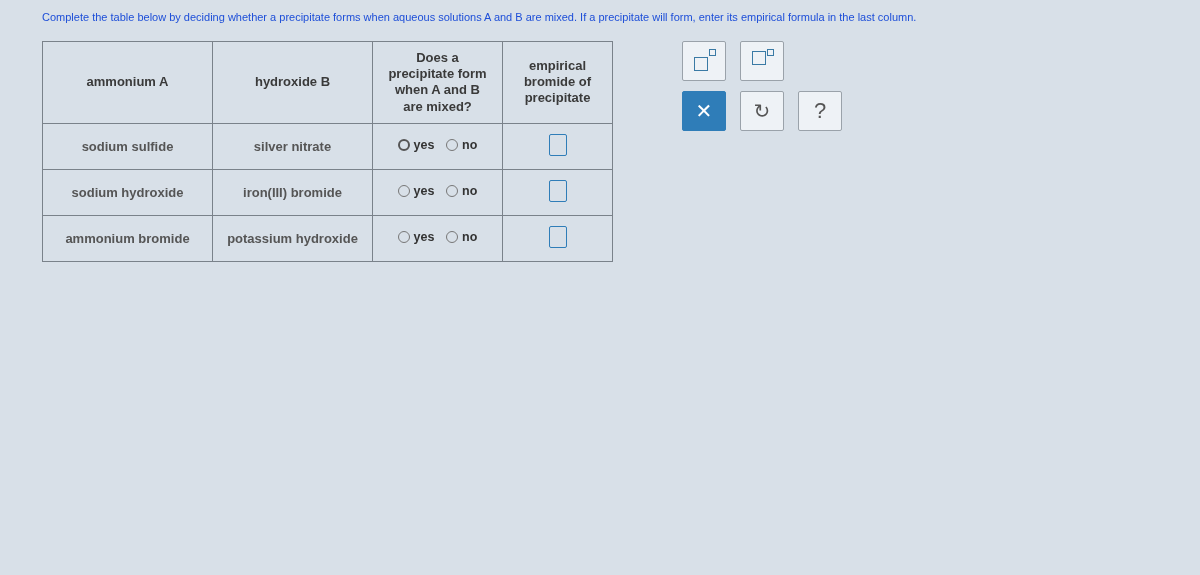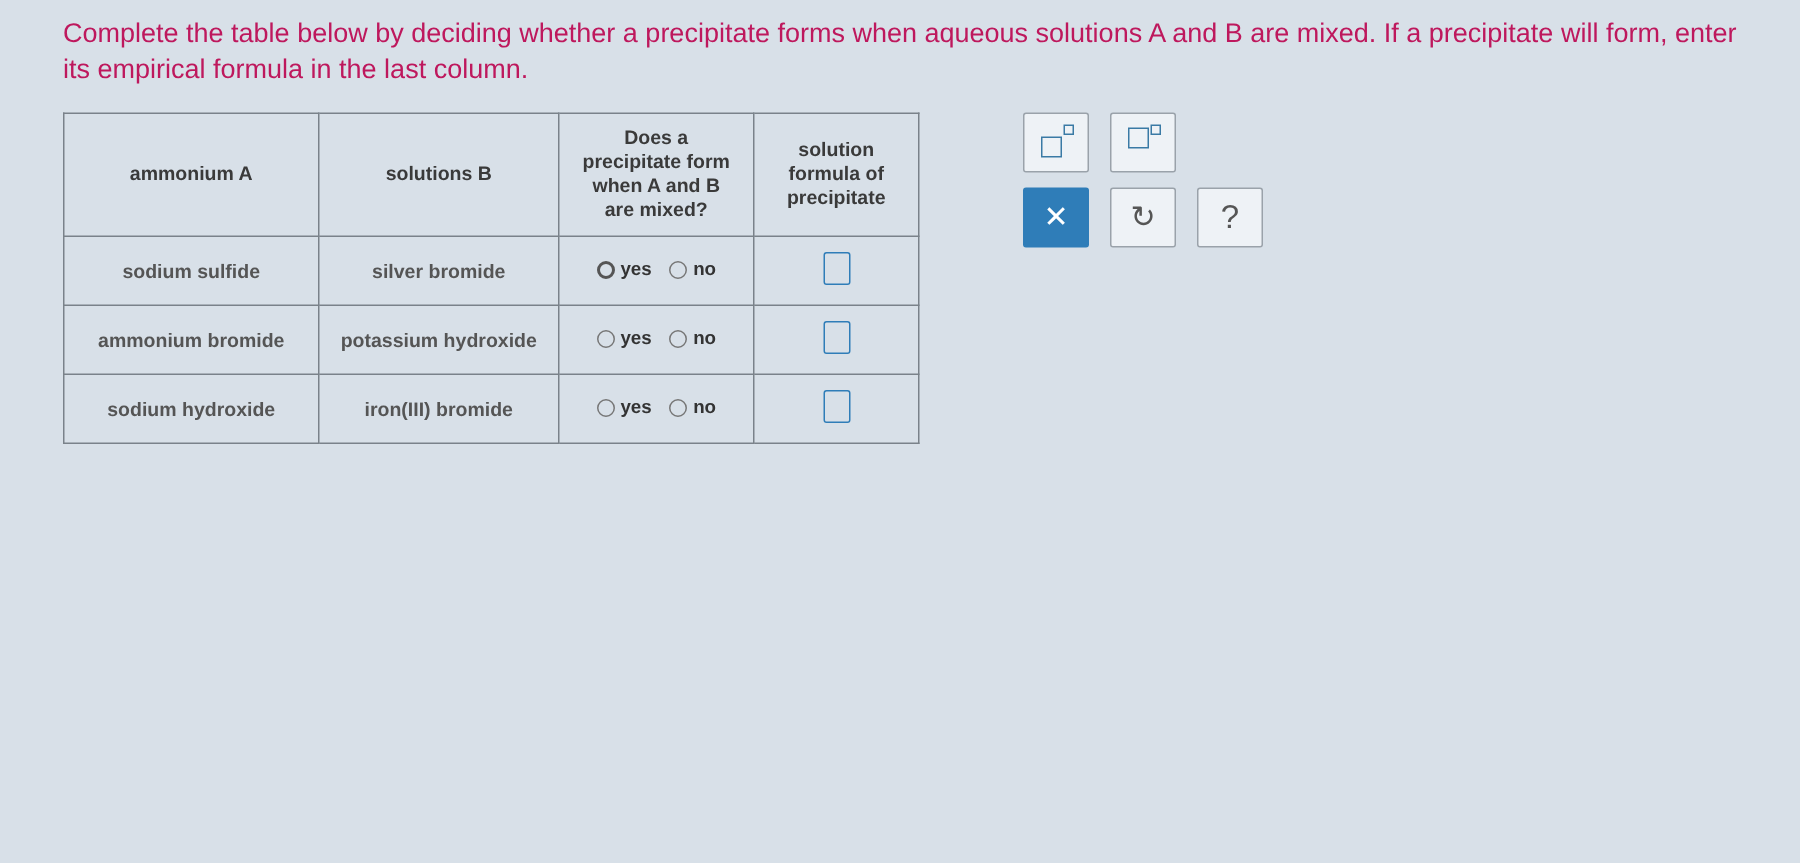--- a/index.html
+++ b/index.html
@@ -9,23 +9,23 @@
     background: #d8e0e8;
     font-family: Arial, Helvetica, sans-serif;
     font-size: 14px;
     color: #333;
     width: 1200px;
     height: 575px;
     overflow: hidden;
   }
   .instructions {
     padding: 10px 32px 6px 42px;
-    font-size: 18px;
+    font-size: 11px;
     line-height: 1.35;
-    color: #be185d;
+    color: #1d4ed8;
   }
   .work-area {
     margin: 10px 42px;
     position: relative;
   }
   .main-table {
     border-collapse: collapse;
     background: #d8e0e8;
   }
   .main-table th, .main-table td {
@@ -49,21 +49,21 @@
   .main-table td {
     padding: 10px 8px;
     font-size: 13px;
     color: #555;
   }
   .radio-cell {
     white-space: nowrap;
   }
   .radio-group {
     display: inline-flex;
-    align-items: flex-end;
+    align-items: center;
     gap: 4px;
     margin: 0 4px;
     color: #333;
     font-size: 12.5px;
   }
   .radio-circle {
     display: inline-block;
     width: 12px;
     height: 12px;
     border: 1.5px solid #777;
@@ -146,63 +146,63 @@
 <body>
 
 <div class="instructions">Complete the table below by deciding whether a precipitate forms when aqueous solutions A and B are mixed. If a precipitate will form, enter its empirical formula in the last column.</div>
 
 <div class="work-area">
 
   <table class="main-table">
     <thead>
       <tr>
         <th class="col-a">ammonium A</th>
-        <th class="col-b">solutions B</th>
+        <th class="col-b">hydroxide B</th>
         <th class="col-c">Does a precipitate form when A and B are mixed?</th>
-        <th class="col-d">solution formula of precipitate</th>
+        <th class="col-d">empirical bromide of precipitate</th>
       </tr>
     </thead>
     <tbody>
       <tr>
         <td>sodium sulfide</td>
-        <td>silver bromide</td>
+        <td>silver nitrate</td>
         <td class="radio-cell">
           <span class="radio-group">
             <span class="radio-circle bold"></span>
             <span>yes</span>
           </span>
           <span class="radio-group">
             <span class="radio-circle"></span>
             <span>no</span>
           </span>
         </td>
         <td>
           <span class="formula-box"></span>
         </td>
       </tr>
       <tr>
+        <td>sodium hydroxide</td>
+        <td>iron(III) bromide</td>
+        <td class="radio-cell">
+          <span class="radio-group">
+            <span class="radio-circle"></span>
+            <span>yes</span>
+          </span>
+          <span class="radio-group">
+            <span class="radio-circle"></span>
+            <span>no</span>
+          </span>
+        </td>
+        <td>
+          <span class="formula-box"></span>
+        </td>
+      </tr>
+      <tr>
         <td>ammonium bromide</td>
         <td>potassium hydroxide</td>
-        <td class="radio-cell">
-          <span class="radio-group">
-            <span class="radio-circle"></span>
-            <span>yes</span>
-          </span>
-          <span class="radio-group">
-            <span class="radio-circle"></span>
-            <span>no</span>
-          </span>
-        </td>
-        <td>
-          <span class="formula-box"></span>
-        </td>
-      </tr>
-      <tr>
-        <td>sodium hydroxide</td>
-        <td>iron(III) bromide</td>
         <td class="radio-cell">
           <span class="radio-group">
             <span class="radio-circle"></span>
             <span>yes</span>
           </span>
           <span class="radio-group">
             <span class="radio-circle"></span>
             <span>no</span>
           </span>
         </td>

